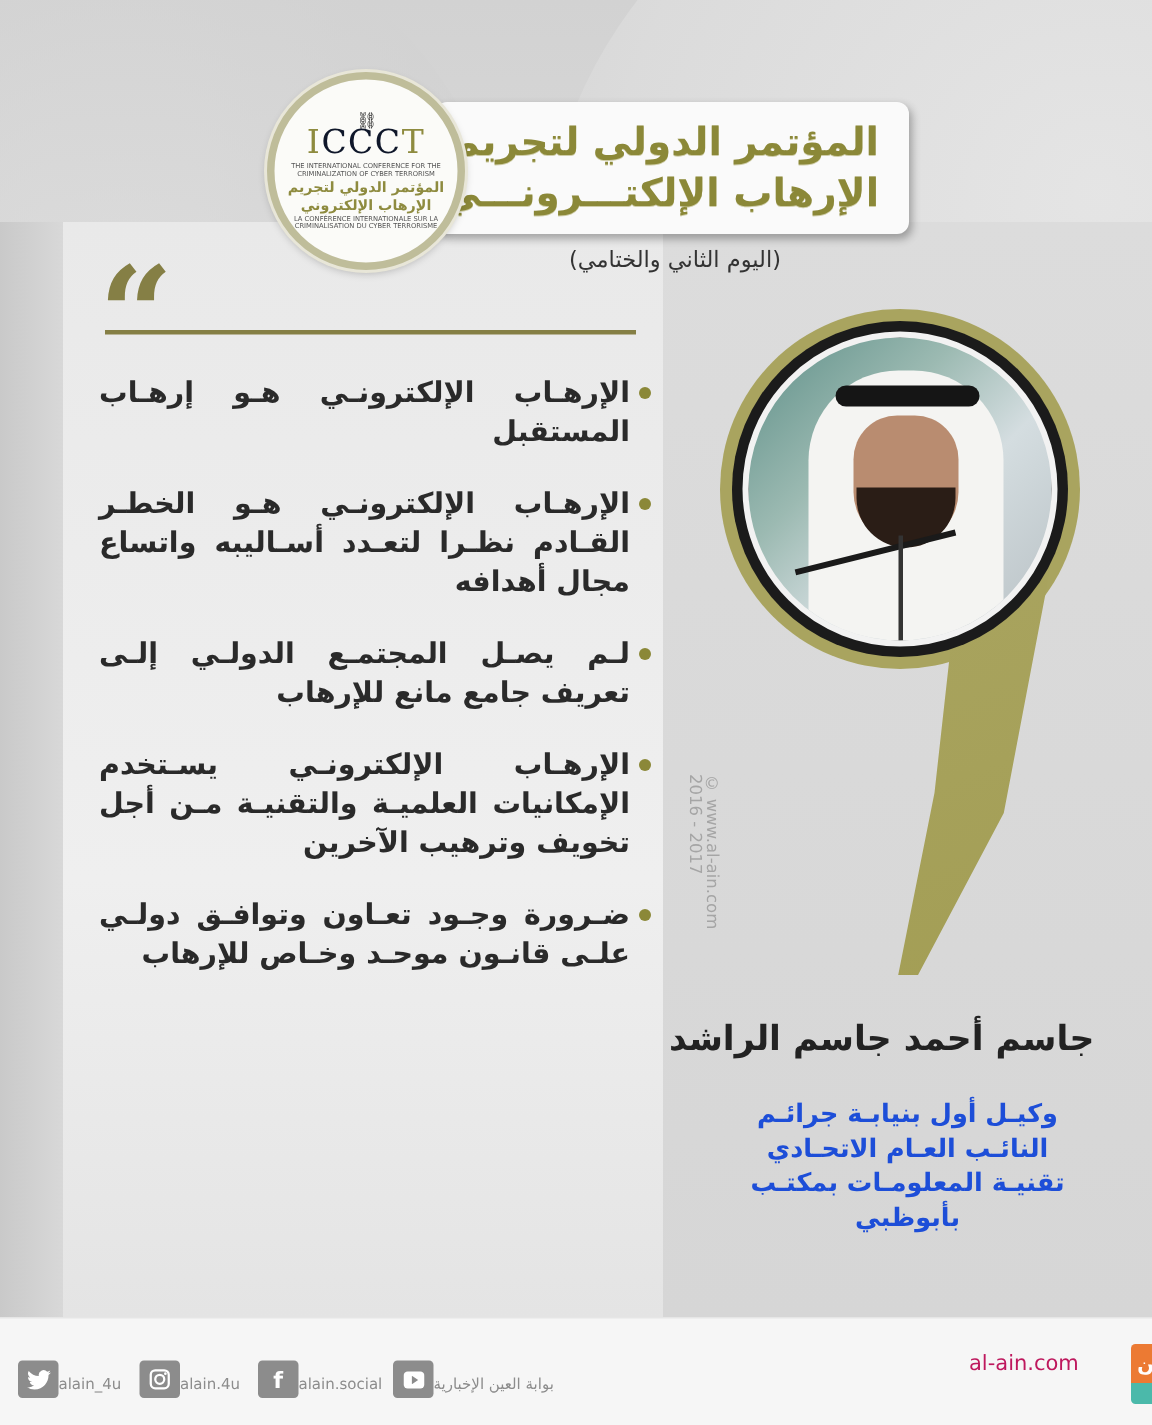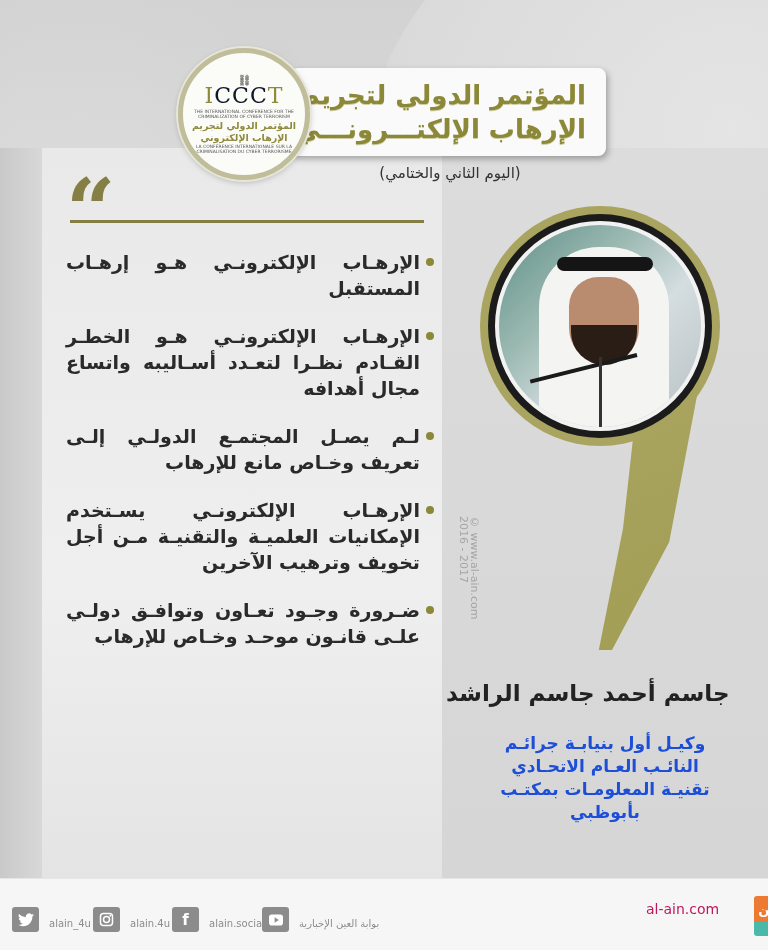--- a/index.html
+++ b/index.html
@@ -163,21 +163,21 @@
     line-height: 23px;
   }
 
   
   .footer {
     position: absolute; left: 0; top: 878px; width: 768px; height: 72px;
     background: #f6f6f6; border-top: 1px solid #e6e6e6;
     direction: ltr;
   }
   .social {
-    position: absolute; top: 28px; display: flex; align-items: center; gap: 10px;
+    position: absolute; top: 28px; display: flex; align-items: center; gap: 0;
   }
   .social-icon {
     width: 27px; height: 25px; background: #8c8c8c; border-radius: 3px;
     color: #fff; display: flex; align-items: center; justify-content: center;
     font-size: 15px; font-weight: bold; font-family: "DejaVu Sans", sans-serif;
   }
   .social-label { font-size: 10px; color: #8c8c8c; margin-top: 8px; }
   .site-url {
     position: absolute; left: 646px; top: 22px; font-size: 14px; color: #be185d;
   }
@@ -214,21 +214,21 @@
   <div class="title-line">الإرهاب الإلكتـــرونـــي</div>
 </div>
 <div class="subtitle">(اليوم الثاني والختامي)</div>
 
 <div class="quote-mark">“</div>
 <div class="quote-rule"></div>
 
 <ul class="bullet-list">
   <li class="bullet">الإرهـاب الإلكترونـي هـو إرهـاب المستقبل</li>
   <li class="bullet">الإرهـاب الإلكترونـي هـو الخطـر القـادم نظـرا لتعـدد أسـاليبه واتساع مجال أهدافه</li>
-  <li class="bullet">لـم يصـل المجتمـع الدولـي إلـى تعريف وخـاص مانع للإرهاب</li>
+  <li class="bullet">لـم يصـل المجتمـع الدولـي إلـى تعريف جامع مانع للإرهاب</li>
   <li class="bullet">الإرهـاب الإلكترونـي يسـتخدم الإمكانيات العلميـة والتقنيـة مـن أجل تخويف وترهيب الآخرين</li>
   <li class="bullet">ضـرورة وجـود تعـاون وتوافـق دولـي علـى قانـون موحـد وخـاص للإرهاب</li>
 </ul>
 
 <div class="ring-tail"></div>
 <div class="tail"></div>
 <div class="portrait-ring">
   <div class="portrait" title="speaker-portrait">
     <div class="p-ghutra"></div>
     <div class="p-agal"></div>

